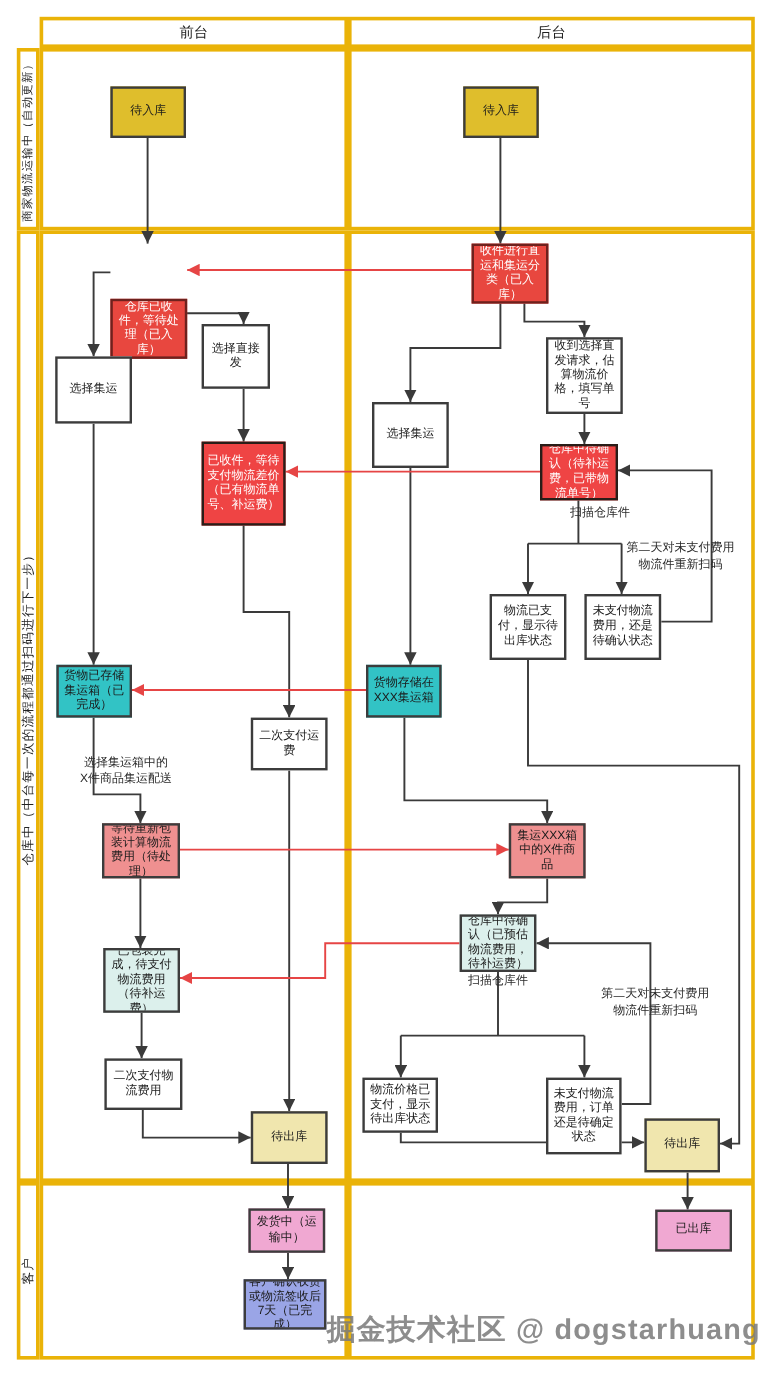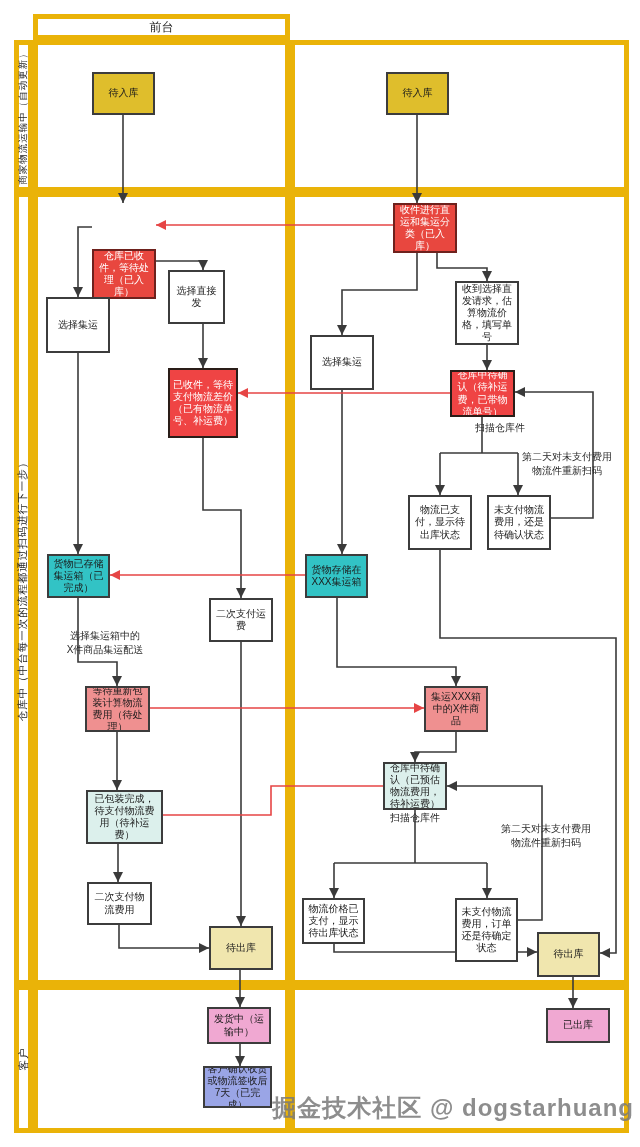--- a/index.html
+++ b/index.html
@@ -1,20 +1,20 @@
 <!DOCTYPE html>
 <html><head>
 <meta charset="utf-8">
 <style>
   html,body { margin:0; padding:0; background:#ffffff; }
   #stage {
     position:relative; width:640px; height:1147px; background:#ffffff;
     font-family:"Liberation Sans", sans-serif; color:#1b1b1b; overflow:hidden;
   }
-  .cell { position:absolute; border:5px solid #eab308; box-sizing:border-box; background:transparent; }
+  .cell { position:absolute; border:3px solid #eab308; box-sizing:border-box; background:transparent; }
   .hdr { display:flex; align-items:center; justify-content:center; font-size:12px; color:#222; }
   .lane-label-cell { display:flex; align-items:center; justify-content:center; overflow:visible; }
   .vtext { transform:rotate(-90deg); white-space:nowrap; font-size:10.5px; color:#222; letter-spacing:1px; }
   svg.wires { position:absolute; left:0; top:0; pointer-events:none; }
   .box {
     position:absolute; box-sizing:border-box; border:2px solid #3c3c3c;
     display:flex; align-items:center; justify-content:center; text-align:center;
     font-size:10px; line-height:1.22; padding:12px 2px; overflow:hidden;
   }
   .c-yellow { background:#dfbe2c; }
@@ -35,20 +35,21 @@
     position:absolute; right:6px; top:1092px; font-size:24px; font-weight:bold;
     color:#7a7a7a; opacity:0.85; letter-spacing:1px; white-space:nowrap;margin-left:36px;
   }
 </style>
 </head>
 <body>
 
 <div id="stage">
 
   <div class="cell hdr" style="left:33px;top:14px;width:257px;height:26px;">前台</div>
+  <div class="cell hdr" style="left:290px;top:14px;width:339px;height:26px;">后台</div>
 
   <div class="cell lane-label-cell" style="left:14px;top:40px;width:19px;height:152px;">
     <span class="vtext" style="font-size:9.5px;">商家物流运输中（自动更新）</span>
   </div>
   <div class="cell" style="left:33px;top:40px;width:257px;height:152px;"></div>
   <div class="cell" style="left:290px;top:40px;width:339px;height:152px;"></div>
 
   <div class="cell lane-label-cell" style="left:14px;top:192px;width:19px;height:793px;">
     <span class="vtext">仓库中（中台每一次的流程都通过扫码进行下一步）</span>
   </div>
@@ -125,21 +126,21 @@
   <div class="box c-brown" style="left:168px;top:368px;width:70px;height:70px;">已收件，等待支付物流差价（已有物流单号、补运费）</div>
   <div class="box c-brown" style="left:450px;top:370px;width:65px;height:47px;">仓库中待确认（待补运费，已带物流单号）</div>
   <div class="box c-white" style="left:408px;top:495px;width:64px;height:55px;">物流已支付，显示待出库状态</div>
   <div class="box c-white" style="left:487px;top:495px;width:64px;height:55px;">未支付物流费用，还是待确认状态</div>
   <div class="box c-teal" style="left:47px;top:554px;width:63px;height:44px;">货物已存储集运箱（已完成）</div>
   <div class="box c-teal" style="left:305px;top:554px;width:63px;height:44px;">货物存储在XXX集运箱</div>
   <div class="box c-white" style="left:209px;top:598px;width:64px;height:44px;">二次支付运费</div>
   <div class="box c-salmon" style="left:85px;top:686px;width:65px;height:46px;">等待重新包装计算物流费用（待处理）</div>
   <div class="box c-salmon" style="left:424px;top:686px;width:64px;height:46px;">集运XXX箱中的X件商品</div>
   <div class="box c-mint" style="left:383px;top:762px;width:64px;height:48px;">仓库中待确认（已预估物流费用，待补运费）</div>
-  <div class="box c-mint" style="left:86px;top:790px;width:77px;height:54px;">已包装完成，待支付物流费用（待补运费）</div>
+  <div class="box c-mint" style="left:86px;top:790px;width:64px;height:54px;">已包装完成，待支付物流费用（待补运费）</div>
   <div class="box c-white" style="left:87px;top:882px;width:65px;height:43px;">二次支付物流费用</div>
   <div class="box c-cream" style="left:209px;top:926px;width:64px;height:44px;">待出库</div>
   <div class="box c-white" style="left:302px;top:898px;width:63px;height:46px;">物流价格已支付，显示待出库状态</div>
   <div class="box c-white" style="left:455px;top:898px;width:63px;height:64px;">未支付物流费用，订单还是待确定状态</div>
   <div class="box c-cream" style="left:537px;top:932px;width:63px;height:45px;">待出库</div>
   <div class="box c-pink" style="left:207px;top:1007px;width:64px;height:37px;">发货中（运输中）</div>
   <div class="box c-violet" style="left:203px;top:1066px;width:69px;height:42px;">客户确认收货或物流签收后7天（已完成）</div>
   <div class="box c-pink" style="left:546px;top:1008px;width:64px;height:35px;">已出库</div>
 
   <div class="ann" style="left:465px;top:421px;width:70px;">扫描仓库件</div>

